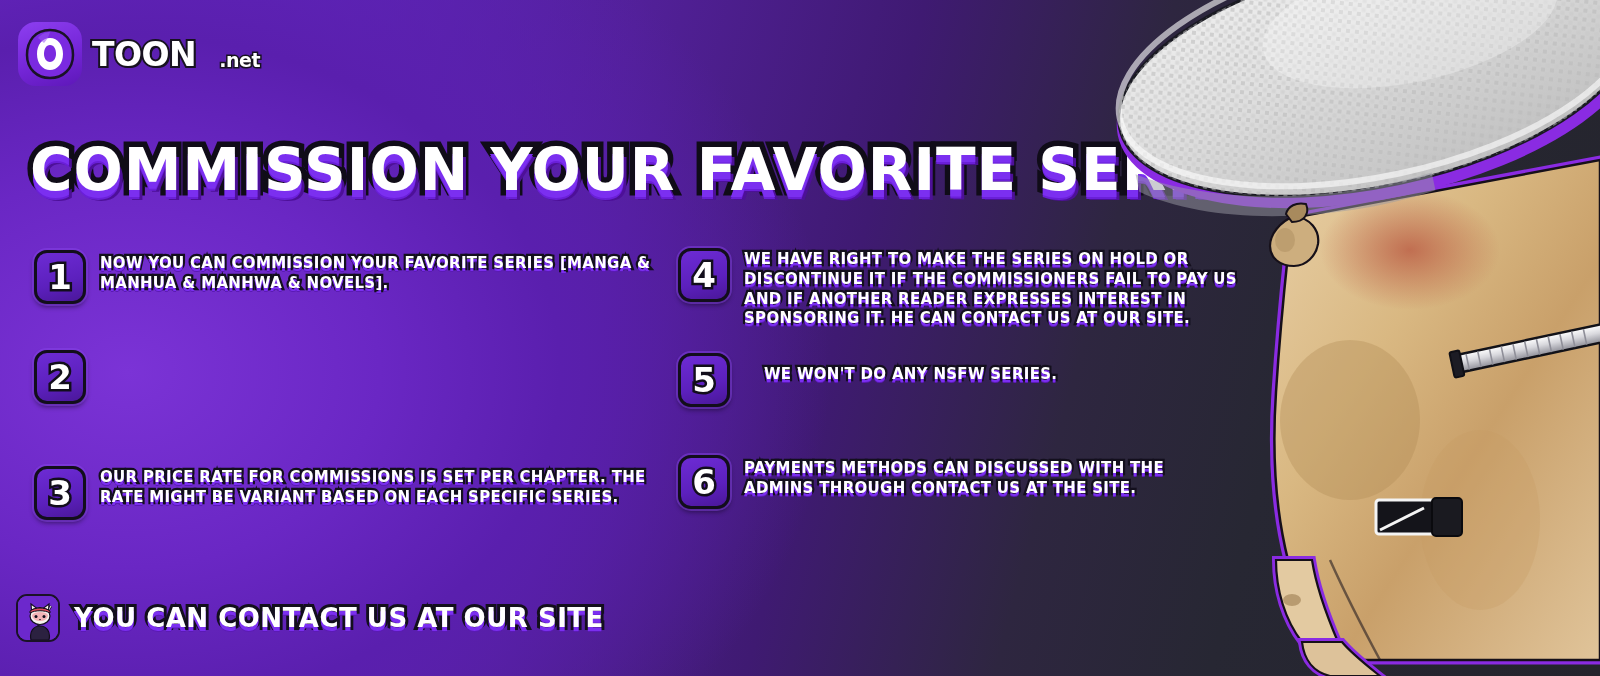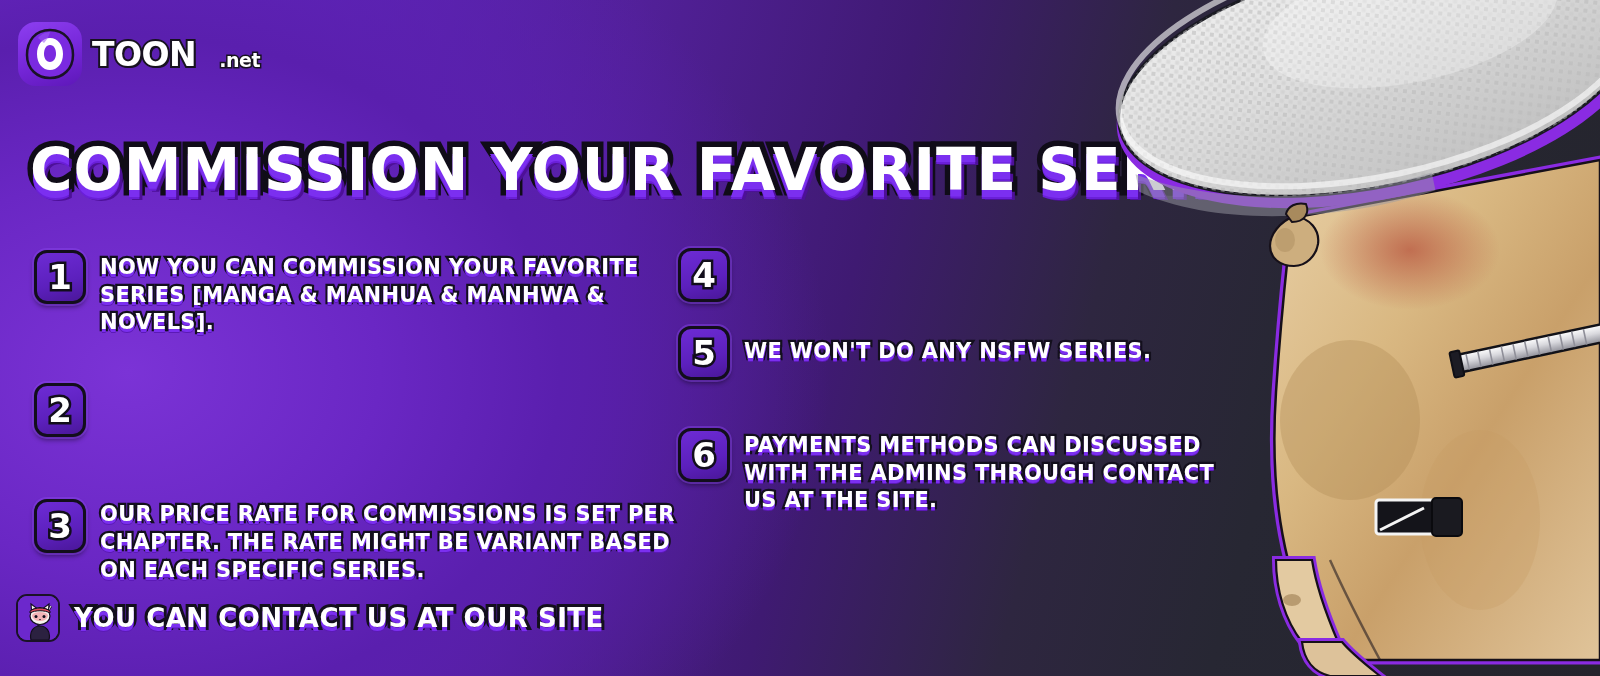--- a/index.html
+++ b/index.html
@@ -108,39 +108,39 @@
     font-family:"DejaVu Sans", sans-serif;
     font-size:34px;
     font-weight:900;
     color:#ffffff;
     -webkit-text-stroke:5px #120e1b;
     paint-order:stroke fill;
     line-height:1;
   }
   .item-text{
     font-family:"DejaVu Sans", sans-serif;
-    font-size:21px;
+    font-size:15px;
     font-weight:900;
     letter-spacing:0.3px;
     line-height:1.32;
     color:#ffffff;
     -webkit-text-stroke:4.5px #130f1d;
     paint-order:stroke fill;
     text-shadow:0 3px 0 #7b2ff0, 0 4px 0 #5b19b5;
     padding-top:4px;
     text-transform:uppercase;
   }
 
   
   .col-left .item.i1{ margin-bottom:46px; }
   .col-left .item.i2{ margin-bottom:62px; }
   .col-right .item.r4{ margin-bottom:24px; }
   .col-right .item.r5{ margin-bottom:48px; }
   .col-right .item-text{ padding-top:2px; }
-  .col-right .item.r5 .item-text{ padding-top:12px; }
+  .col-right .item.r5 .item-text{ padding-top:12px;margin-left:20px; }
   .col-left .item.i2 .item-text{ padding-top:13px; }
   .col-left .item.i3 .item-text{ padding-top:2px; }
   .col-right .item.r6 .item-text{ padding-top:4px; }
 
   
   .footer{
     position:absolute;
     left:16px; bottom:34px;
     display:flex; align-items:center; gap:14px;
   }
@@ -215,20 +215,21 @@
       <div class="badge">3</div>
       <div class="item-text">OUR PRICE RATE FOR COMMISSIONS IS SET PER CHAPTER. THE RATE MIGHT BE VARIANT BASED ON EACH SPECIFIC SERIES.</div>
     </div>
 
   </div>
 
   <div class="col col-right">
 
     <div class="item r4">
       <div class="badge">4</div>
+      <div class="item-text">WE HAVE RIGHT TO MAKE THE SERIES ON HOLD OR DISCONTINUE IT IF THE COMMISSIONERS FAIL TO PAY US AND IF ANOTHER READER EXPRESSES INTEREST IN SPONSORING IT. HE CAN CONTACT US AT OUR SITE.</div>
     </div>
 
     <div class="item r5">
       <div class="badge">5</div>
       <div class="item-text">WE WON'T DO ANY NSFW SERIES.</div>
     </div>
 
     <div class="item r6">
       <div class="badge">6</div>
       <div class="item-text">PAYMENTS METHODS CAN DISCUSSED WITH THE ADMINS THROUGH CONTACT US AT THE SITE.</div>

